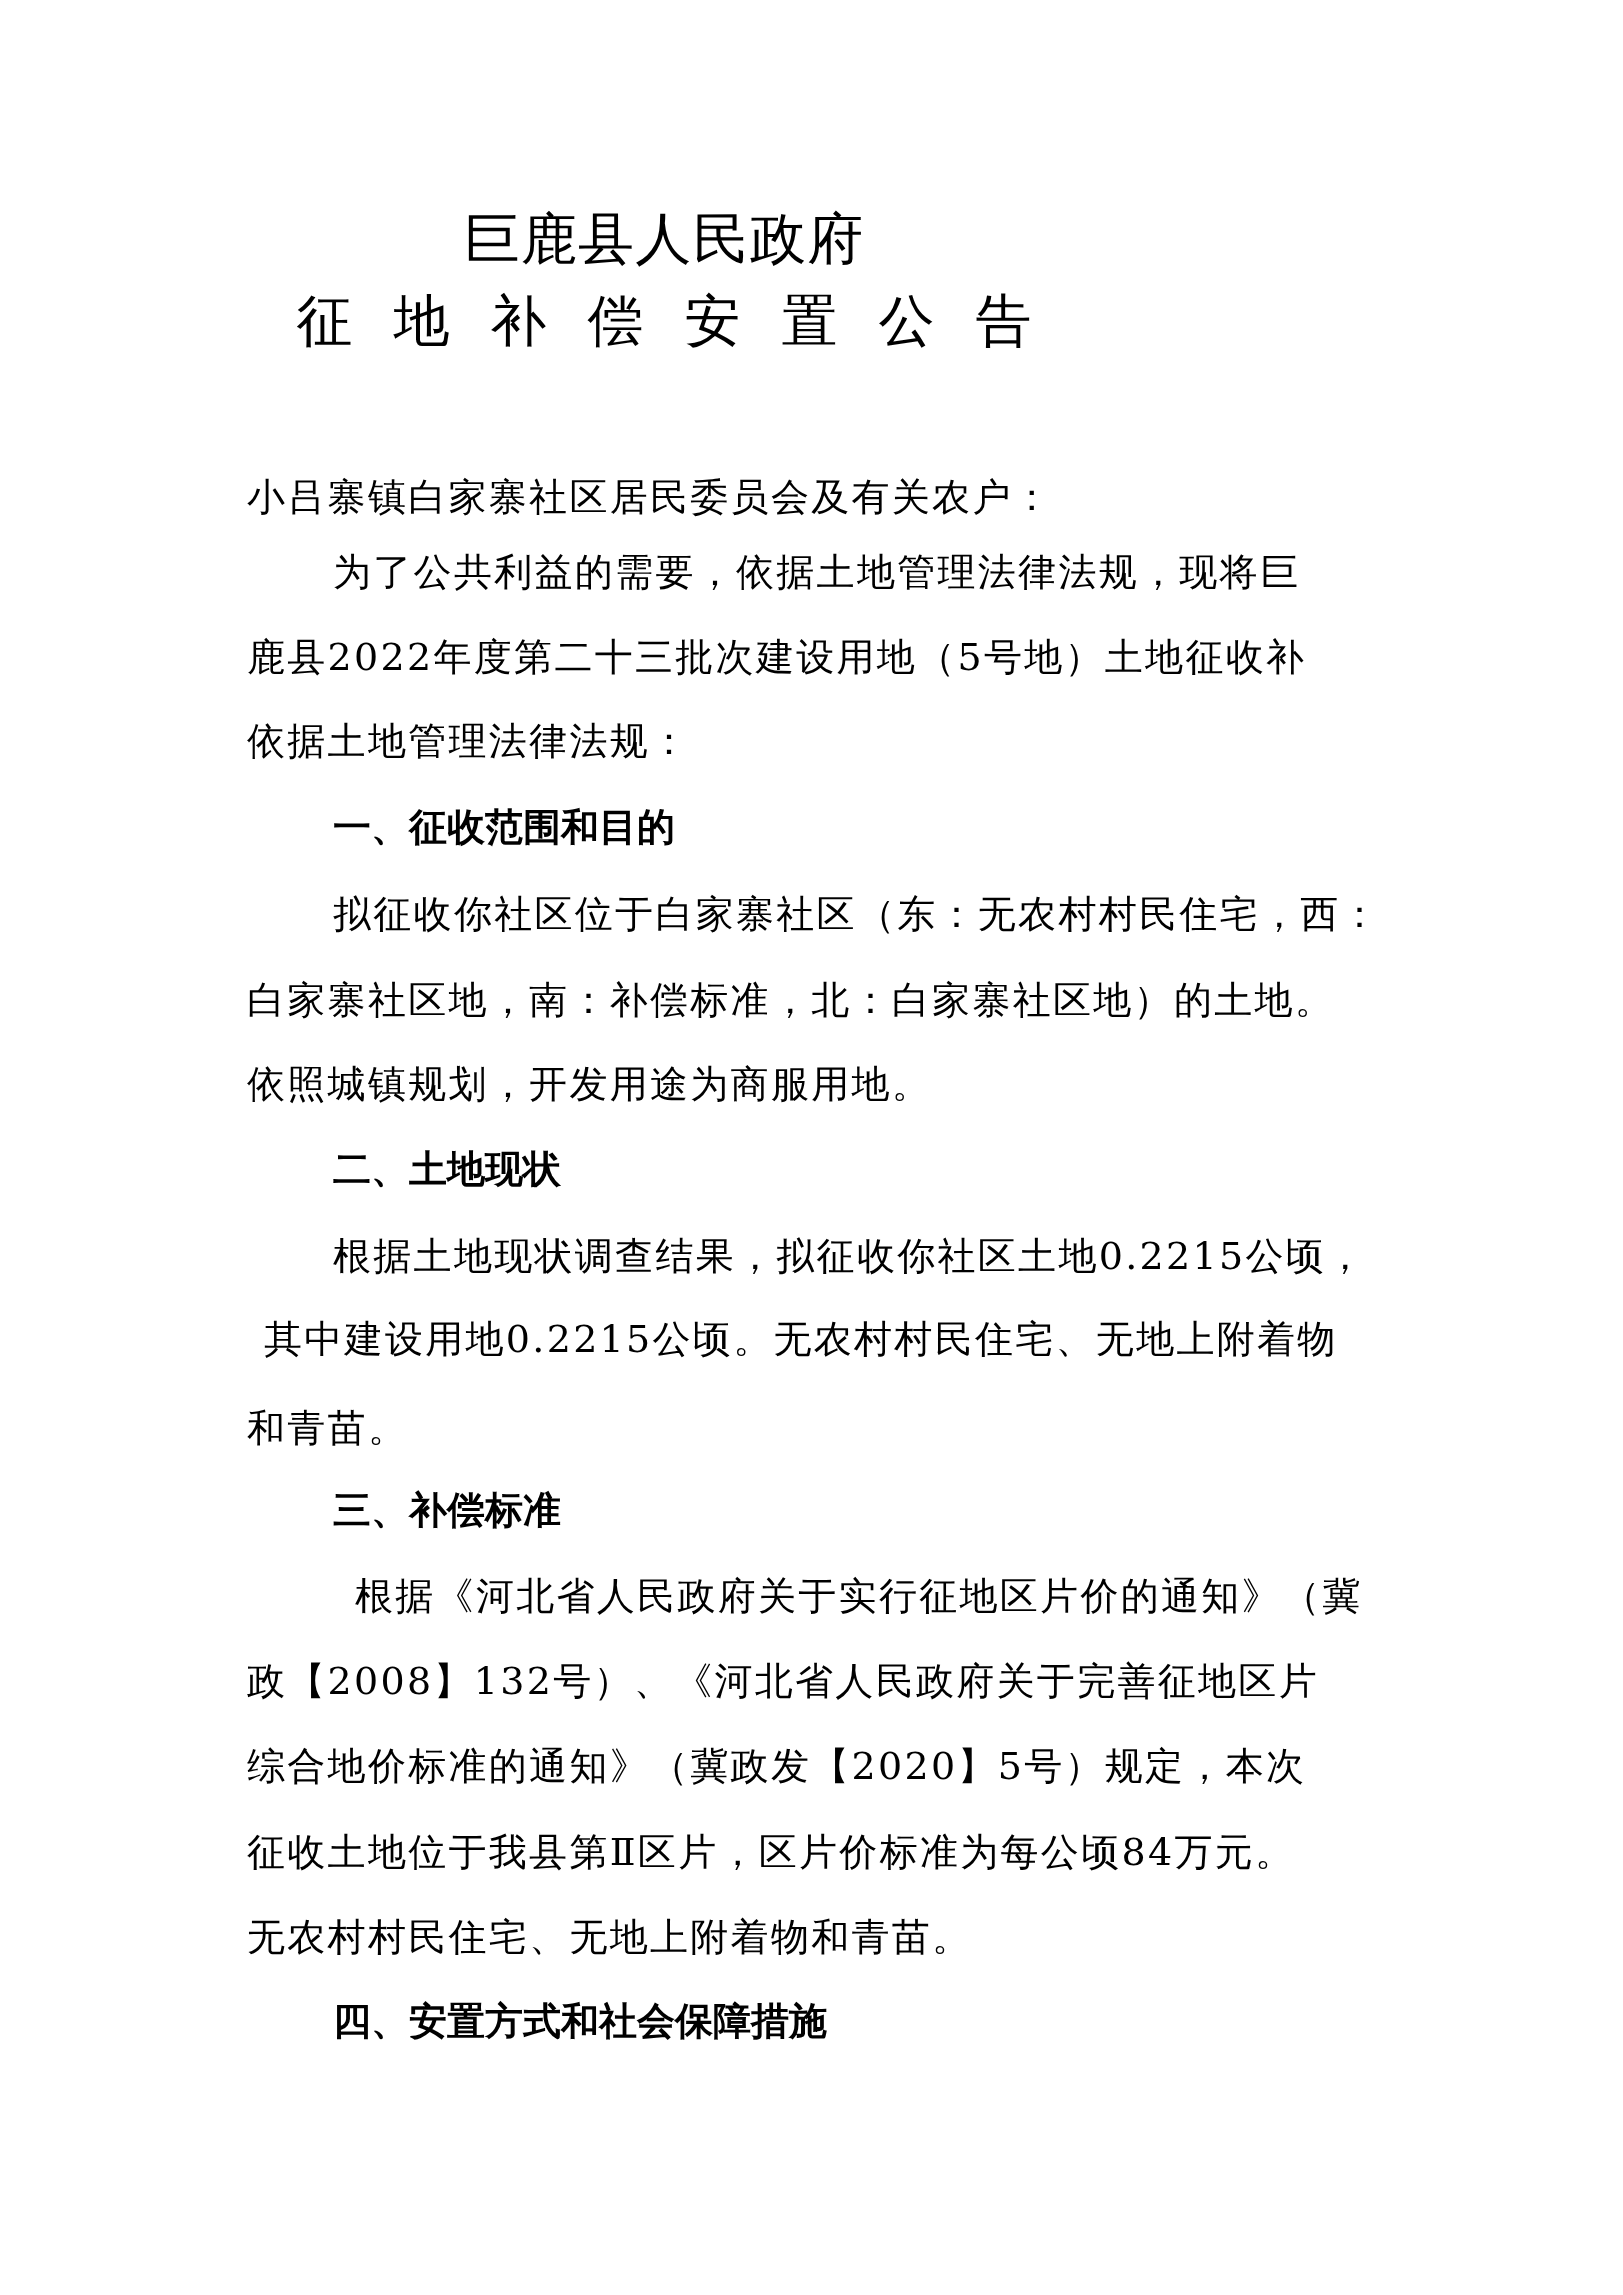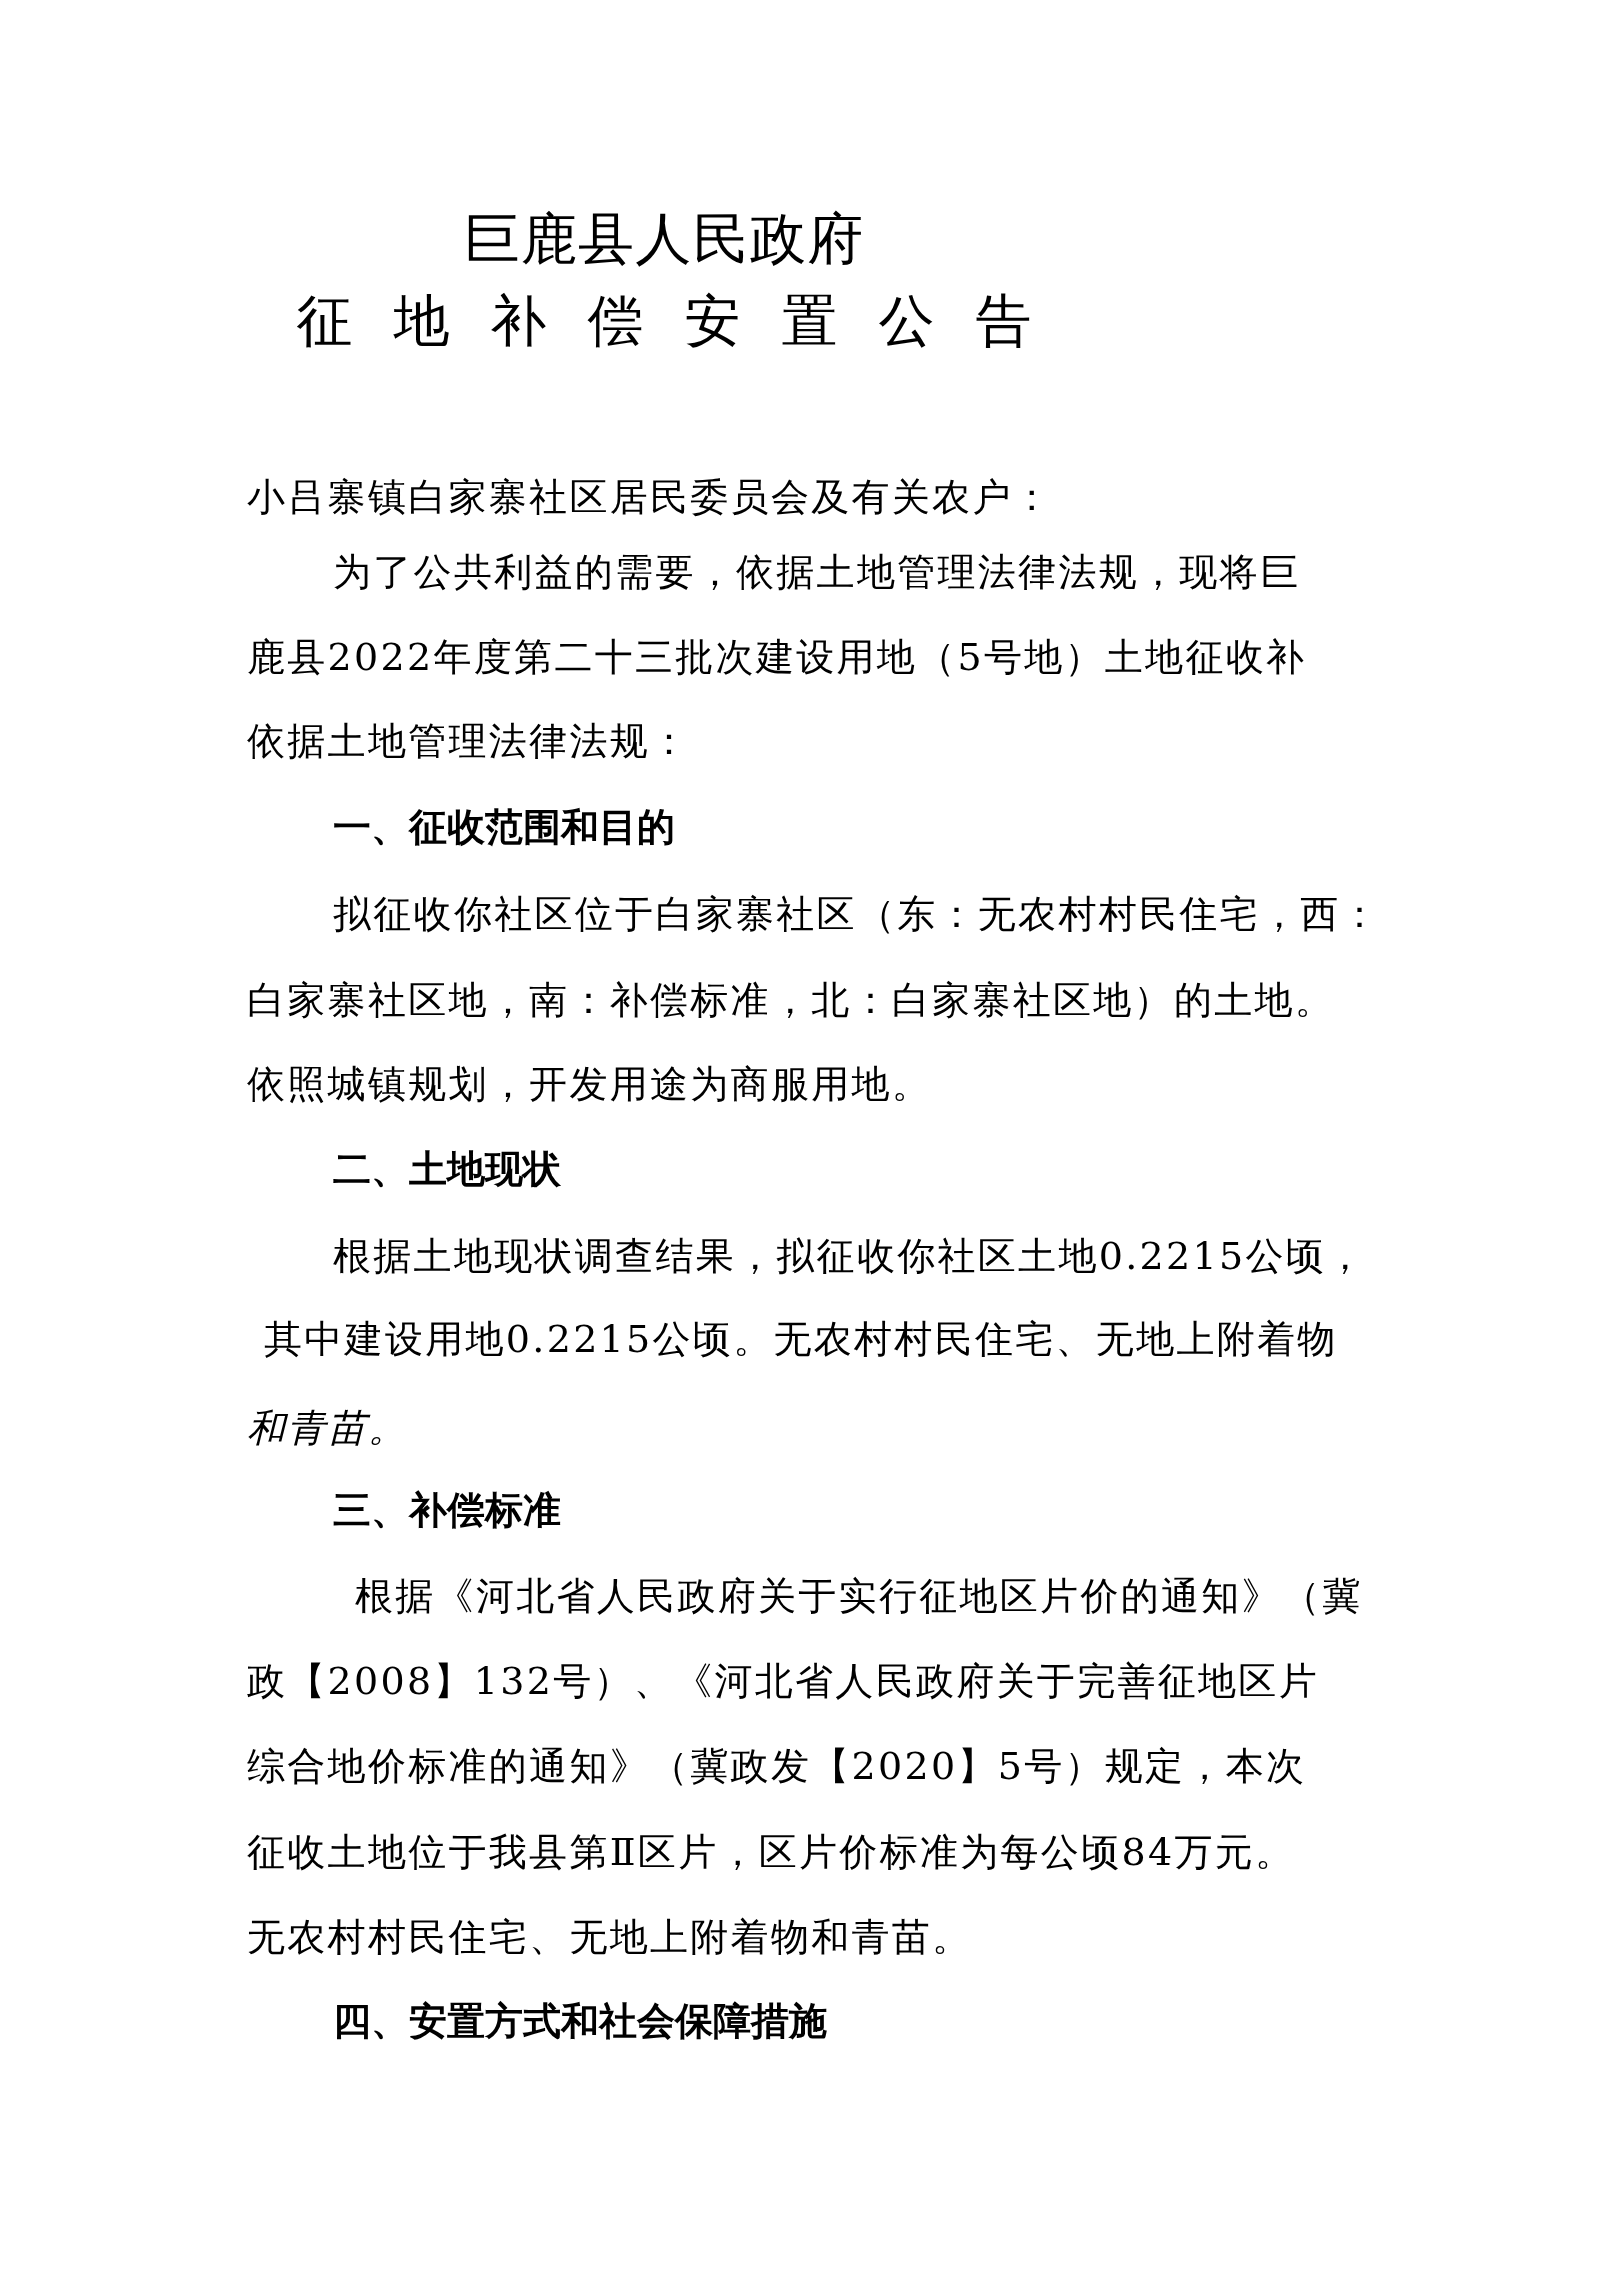--- a/index.html
+++ b/index.html
@@ -28,21 +28,21 @@
   <div class="line" style="top:718px;">依据土地管理法律法规：</div>
 
   <div class="line indent head" style="top:804px;">一、征收范围和目的</div>
   <div class="line indent" style="top:891px;">拟征收你社区位于白家寨社区（东：无农村村民住宅，西：</div>
   <div class="line" style="top:977px;">白家寨社区地，南：补偿标准，北：白家寨社区地）的土地。</div>
   <div class="line" style="top:1061px;">依照城镇规划，开发用途为商服用地。</div>
 
   <div class="line indent head" style="top:1146px;">二、土地现状</div>
   <div class="line indent" style="top:1233px;">根据土地现状调查结果，拟征收你社区土地0.2215公顷，</div>
   <div class="line" style="top:1316px;margin-left:17px;">其中建设用地0.2215公顷。无农村村民住宅、无地上附着物</div>
-  <div class="line" style="top:1405px;font-style:italic;">和青苗。</div>
+  <div class="line" style="top:1405px;">和青苗。</div>
 
   <div class="line indent head" style="top:1487px;">三、补偿标准</div>
   <div class="line indent" style="top:1573px;margin-left:22px;">根据《河北省人民政府关于实行征地区片价的通知》（冀</div>
   <div class="line" style="top:1658px;">政【2008】132号）、《河北省人民政府关于完善征地区片</div>
   <div class="line" style="top:1743px;">综合地价标准的通知》（冀政发【2020】5号）规定，本次</div>
   <div class="line" style="top:1829px;">征收土地位于我县第Ⅱ区片，区片价标准为每公顷84万元。</div>
   <div class="line" style="top:1914px;">无农村村民住宅、无地上附着物和青苗。</div>
 
   <div class="line indent head" style="top:1998px;">四、安置方式和社会保障措施</div>
 </div>

